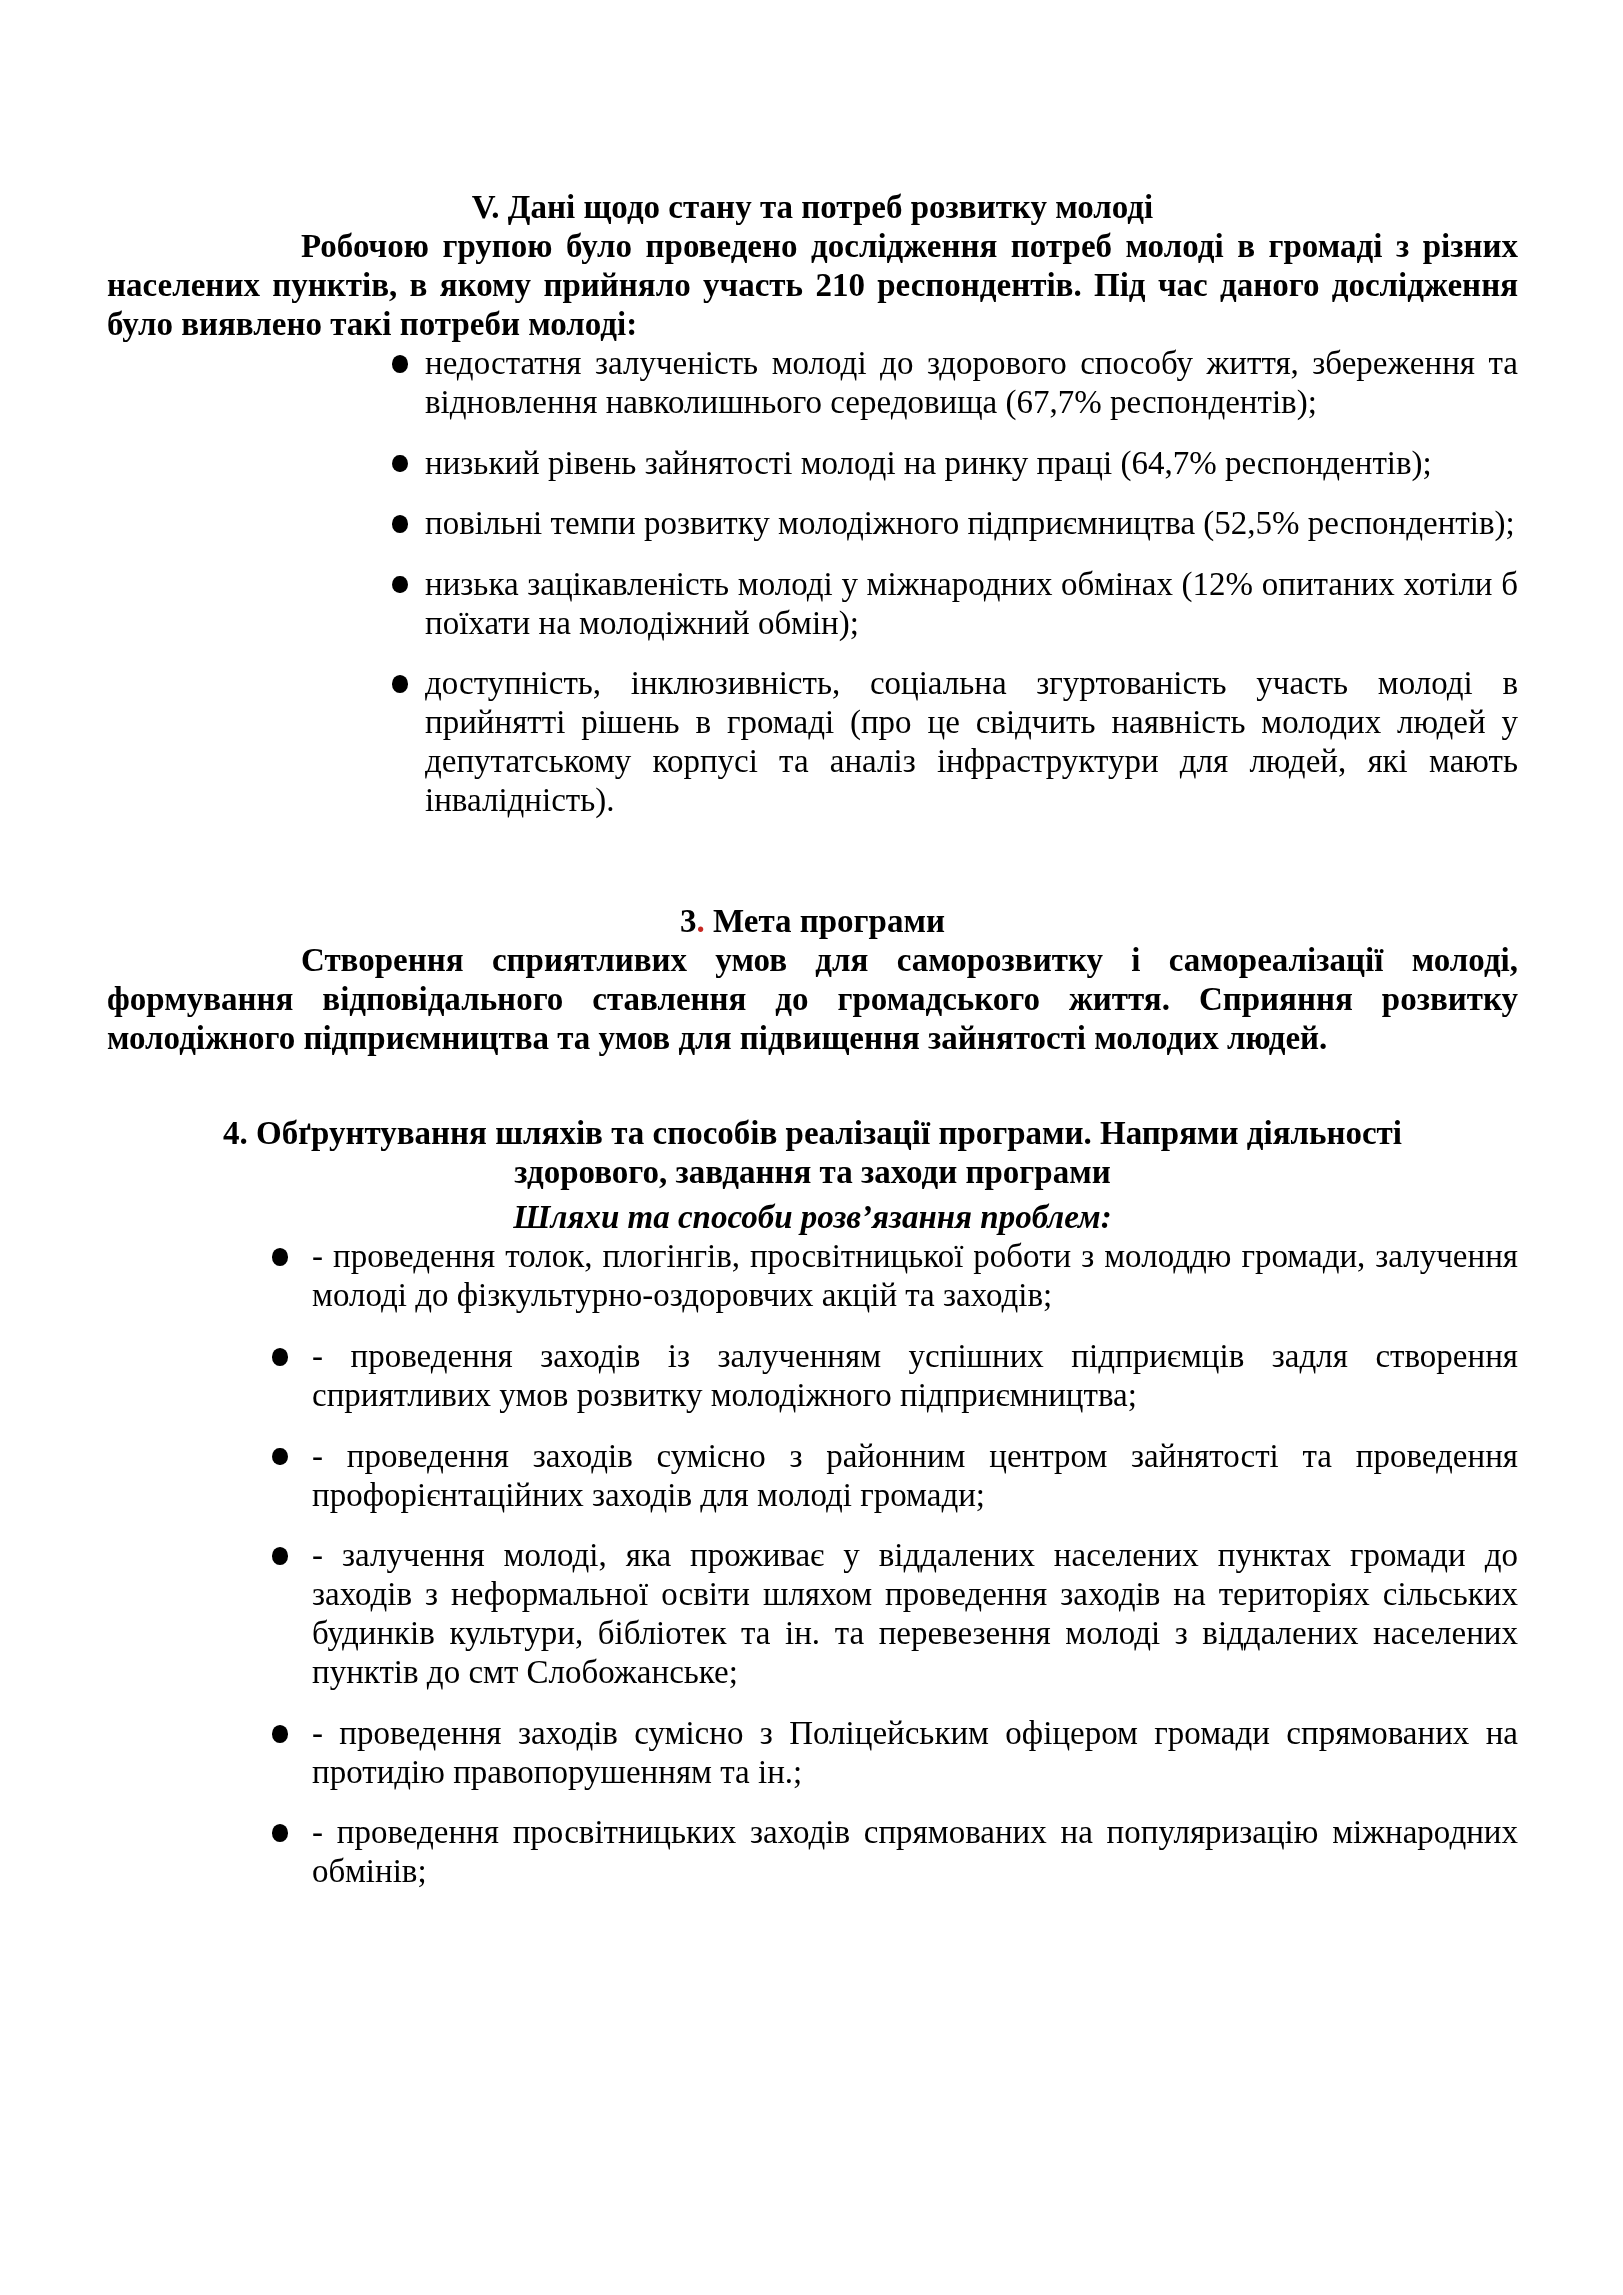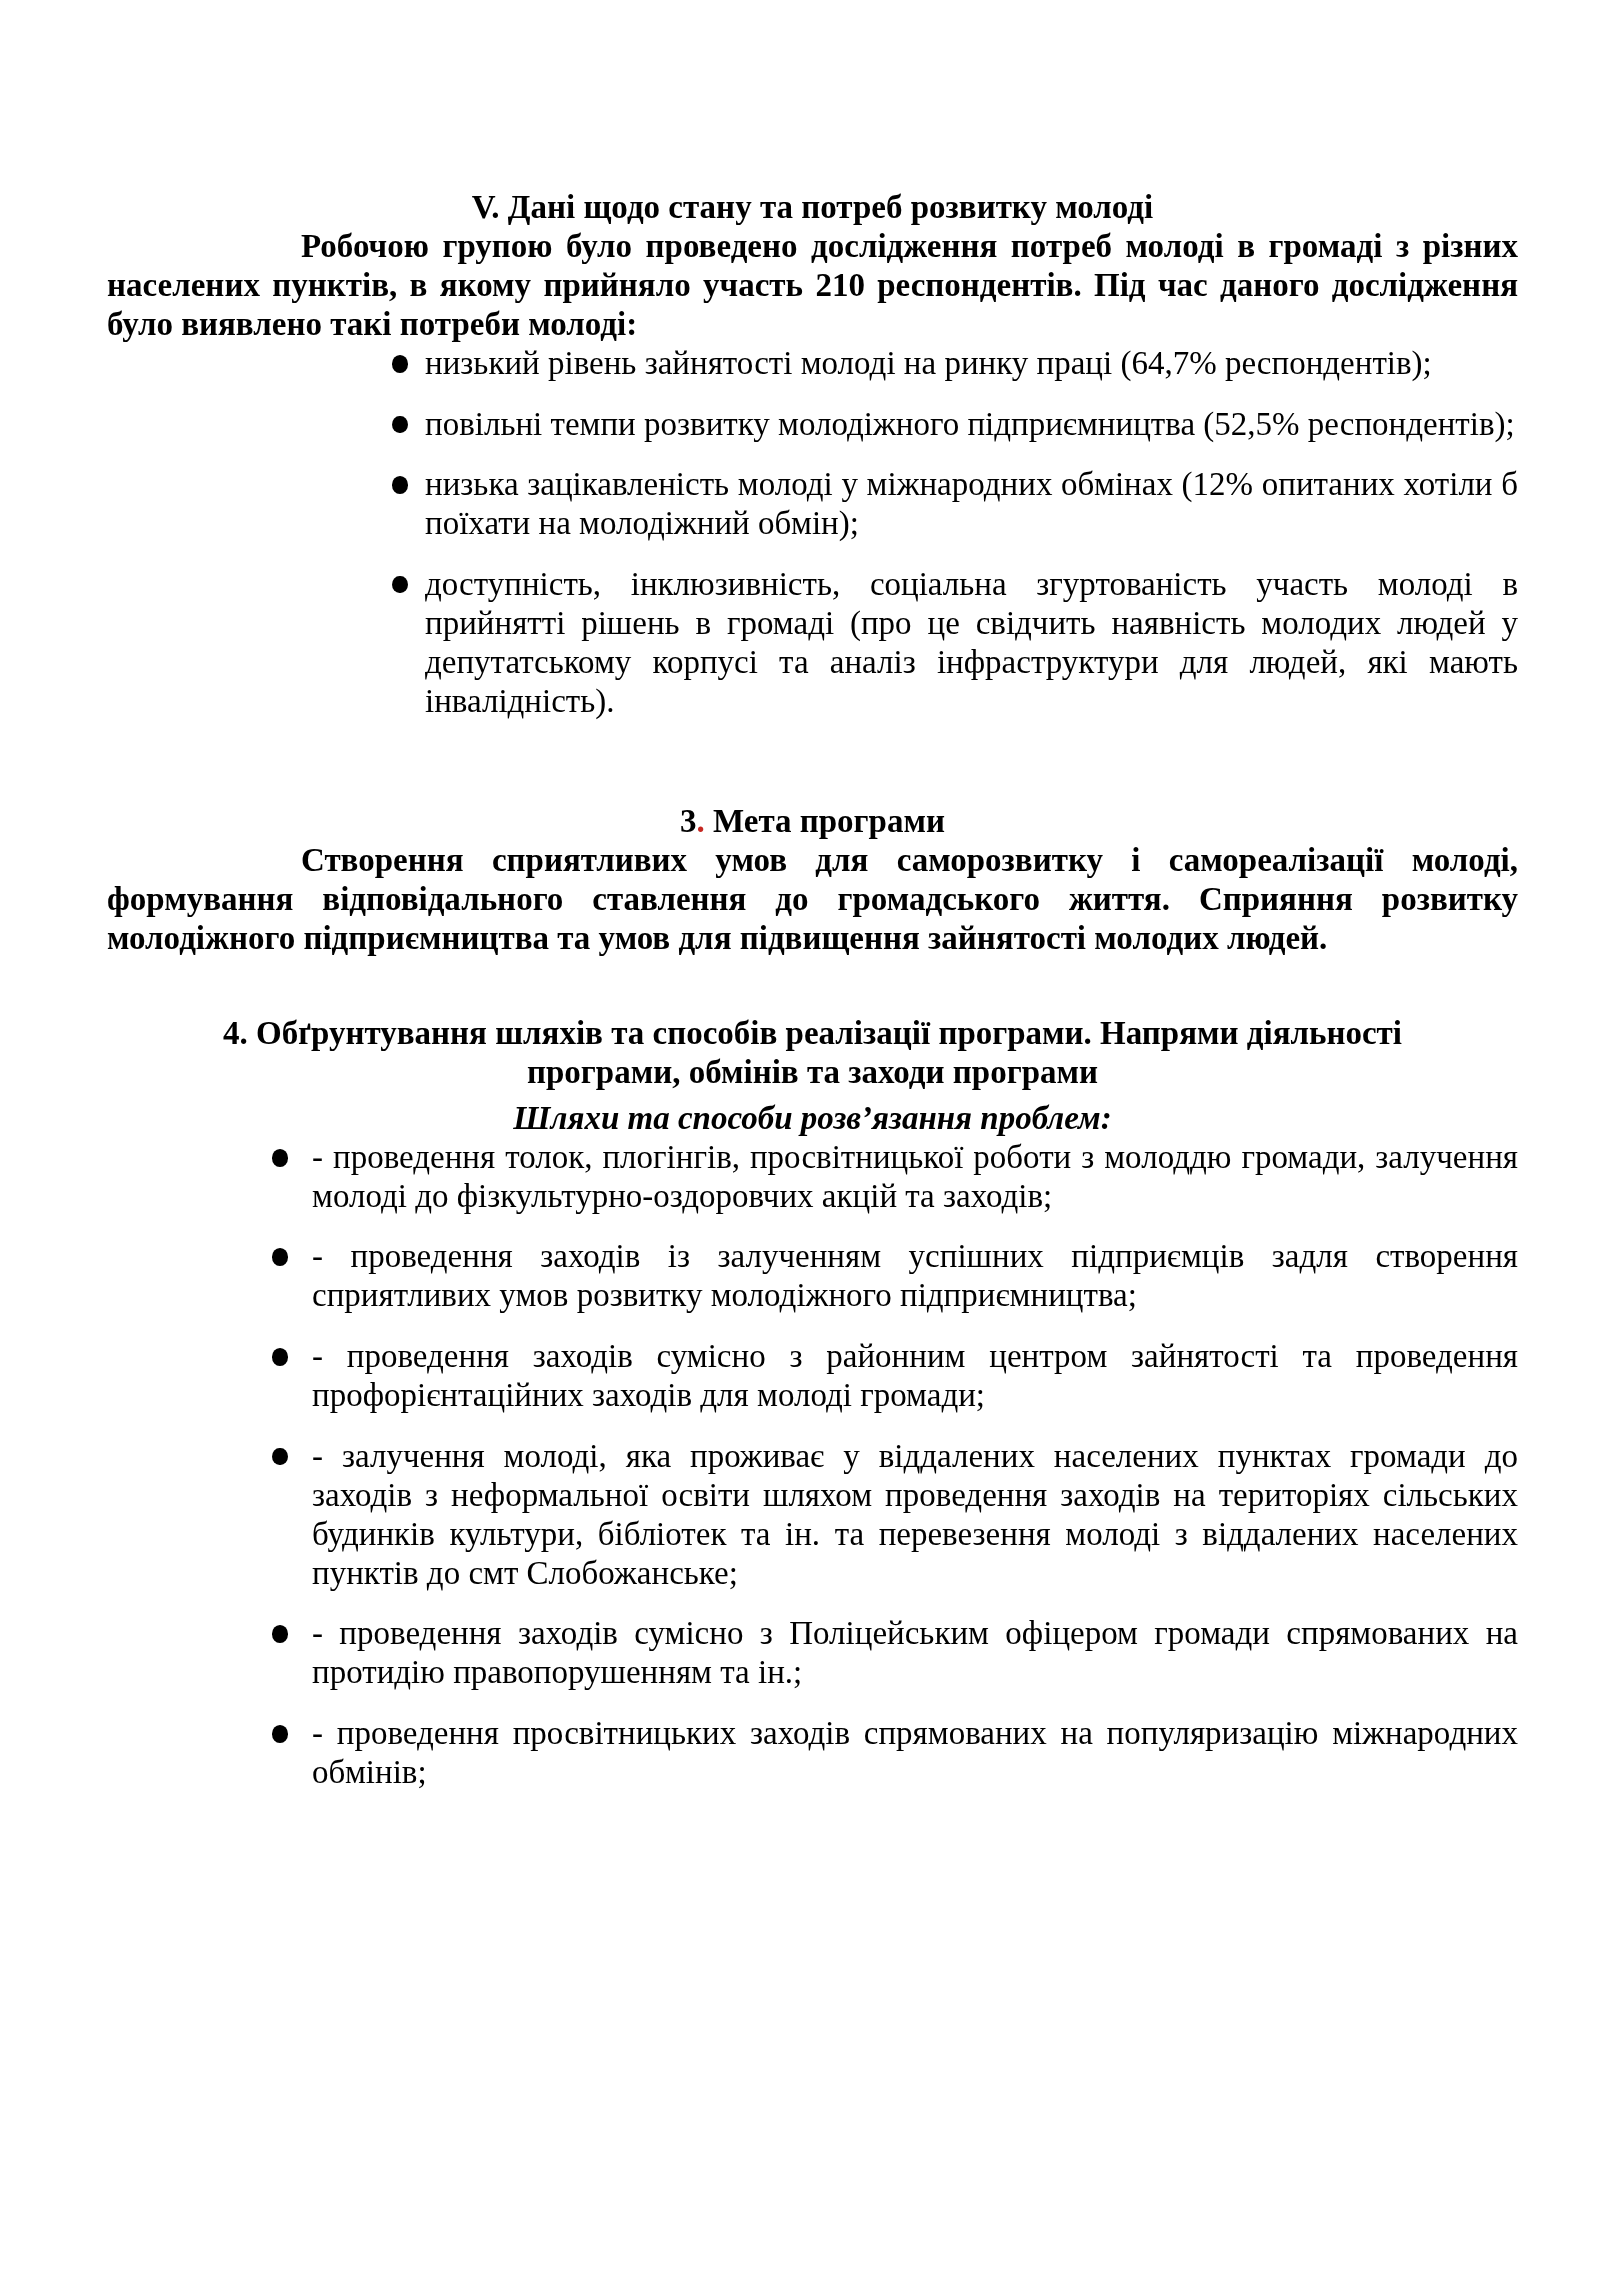--- a/index.html
+++ b/index.html
@@ -71,33 +71,34 @@
 <body>
 
 <div class="page">
   <div class="content">
 
     <h1>V. Дані щодо стану та потреб розвитку молоді</h1>
 
     <p class="para">Робочою групою було проведено дослідження потреб молоді в громаді з різних населених пунктів, в якому прийняло участь 210 респондентів. Під час даного дослідження було виявлено такі потреби молоді:</p>
 
     <ul class="blist l1">
+      <li><span class="bullet"></span><span>недостатня залученість молоді до здорового способу життя, збереження та відновлення навколишнього середовища (67,7% респондентів);</span></li>
       <li><span class="bullet"></span><span>низький рівень зайнятості молоді на ринку праці (64,7% респондентів);</span></li>
       <li><span class="bullet"></span><span>повільні темпи розвитку молодіжного підприємництва (52,5% респондентів);</span></li>
       <li><span class="bullet"></span><span>низька зацікавленість молоді у міжнародних обмінах (12% опитаних хотіли б поїхати на молодіжний обмін);</span></li>
       <li><span class="bullet"></span><span>доступність, інклюзивність, соціальна згуртованість участь молоді в прийнятті рішень в громаді (про це свідчить наявність молодих людей у депутатському корпусі та аналіз інфраструктури для людей, які мають інвалідність).</span></li>
     </ul>
 
     <h2 class="h-meta"><span>3</span><span class="red">.</span><span> Мета програми</span></h2>
 
     <p class="para">Створення сприятливих умов для саморозвитку і самореалізації молоді, формування відповідального ставлення до громадського життя. Сприяння розвитку молодіжного підприємництва та умов для підвищення зайнятості молодих людей.</p>
 
     <h2 class="h-4">
         <span class="hline">4. Обґрунтування шляхів та способів реалізації програми. Напрями діяльності</span>
-        <span class="hline">програми, обмінів та заходи програми</span>
+        <span class="hline">здорового, завдання та заходи програми</span>
       </h2>
 
     <h3 class="subtitle">Шляхи та способи розв’язання проблем:</h3>
 
     <ul class="blist l2">
       <li><span class="bullet"></span><span>- проведення толок, плогінгів, просвітницької роботи з молоддю громади, залучення молоді до фізкультурно-оздоровчих акцій та заходів;</span></li>
       <li><span class="bullet"></span><span>- проведення заходів із залученням успішних підприємців задля створення сприятливих умов розвитку молодіжного підприємництва;</span></li>
       <li><span class="bullet"></span><span>- проведення заходів сумісно з районним центром зайнятості та проведення профорієнтаційних заходів для молоді громади;</span></li>
       <li><span class="bullet"></span><span>- залучення молоді, яка проживає у віддалених населених пунктах громади до заходів з неформальної освіти шляхом проведення заходів на територіях сільських будинків культури, бібліотек та ін. та перевезення молоді з віддалених населених пунктів до смт Слобожанське;</span></li>
       <li><span class="bullet"></span><span>- проведення заходів сумісно з Поліцейським офіцером громади спрямованих на протидію правопорушенням та ін.;</span></li>

